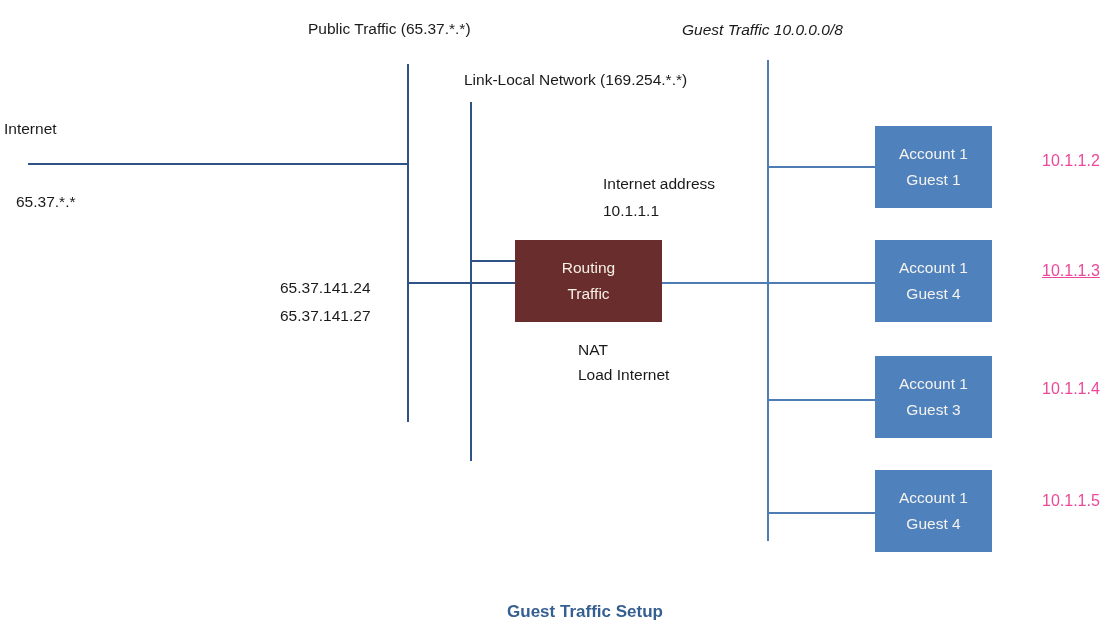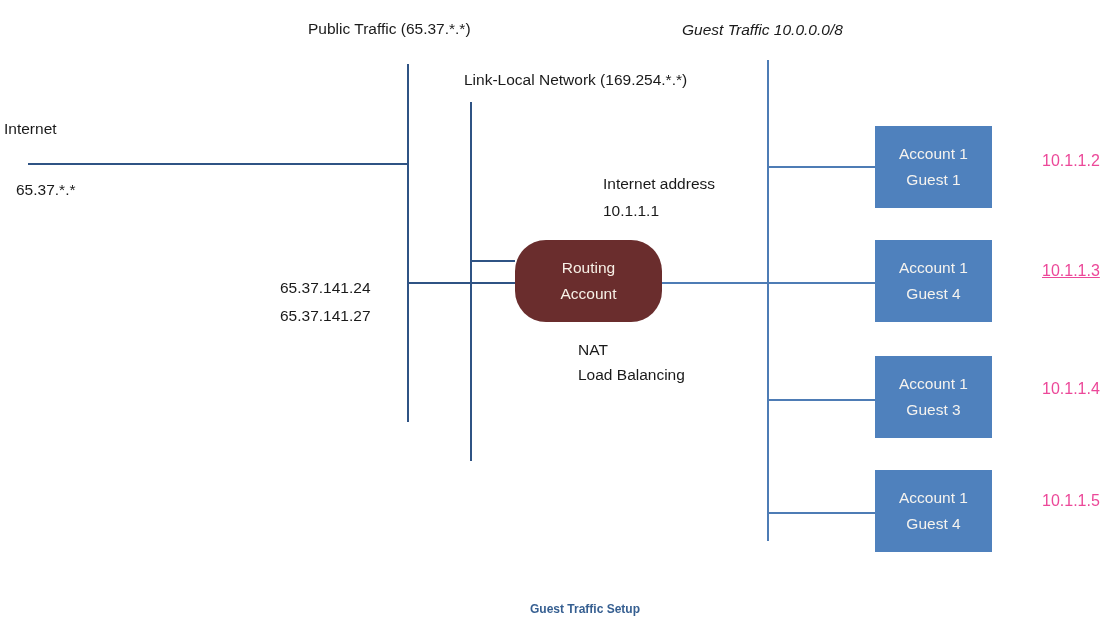--- a/index.html
+++ b/index.html
@@ -33,88 +33,88 @@
     display: flex;
     flex-direction: column;
     align-items: center;
     justify-content: center;
     text-align: center;
     font-size: 15.5px;
     line-height: 26px;
   }
   .node.routing {
     left: 515px; top: 240px; width: 147px; height: 82px;
-    background: #6a2d2d; color: #f7f0e6; border-radius: 31px;
+    background: #6a2d2d; color: #f7f0e6;
   }
   .node.guest-box {
     left: 875px; width: 117px; height: 82px;
     background: #4f81bd; color: #f5f3ef;
   }
 
   .ip-label {
     position: absolute;
     left: 1005px;
     color: #ec4899;
     font-size: 16px;
     white-space: nowrap;
     margin-left: 37px;
   }
 
   .caption {
     position: absolute;
     left: 430px; top: 602px; width: 310px;
     text-align: center;
     color: #365f91;
-    font-size: 12px;
+    font-size: 17px;
     font-weight: bold;
     white-space: nowrap;
   }
 </style>
 </head>
 <body>
 
 <div class="canvas">
 
   <div class="label" style="left:308px; top:19px;">Public Traffic (65.37.*.*)</div>
   <div class="label" style="left:682px; top:20px;font-style:italic;">Guest Traffic 10.0.0.0/8</div>
   <div class="label" style="left:449px; top:70px;margin-left:15px;">Link-Local Network (169.254.*.*)</div>
 
   <div class="label" style="left:4px; top:119px;">Internet</div>
-  <div class="label" style="left:16px; top:180px;">65.37.*.*</div>
+  <div class="label" style="left:16px; top:192px;">65.37.*.*</div>
 
   <div class="label multiline" style="left:280px; top:242px; line-height:28px;margin-top:32px;">
     <div>65.37.141.24</div>
     <div>65.37.141.27</div>
   </div>
 
   <div class="label multiline" style="left:603px; top:170px; line-height:27px;">
     <div>Internet address</div>
     <div>10.1.1.1</div>
   </div>
 
   <div class="label multiline" style="left:578px; top:337px; line-height:25px;">
     <div>NAT</div>
-    <div>Load Balancing</div>
+    <div>Load Internet</div>
   </div>
 
   <div class="line trunk" style="left:28px; top:163px; width:381px; height:2px;"></div>
   <div class="line trunk" style="left:407px; top:64px; width:2px; height:358px;"></div>
   <div class="line trunk" style="left:470px; top:102px; width:2px; height:359px;"></div>
   <div class="line trunk" style="left:470px; top:260px; width:45px; height:2px;"></div>
   <div class="line trunk" style="left:407px; top:282px; width:108px; height:2px;"></div>
 
   <div class="line guest" style="left:767px; top:60px; width:2px; height:481px;"></div>
   <div class="line guest" style="left:662px; top:282px; width:213px; height:2px;"></div>
   <div class="line guest" style="left:768px; top:166px; width:107px; height:2px;"></div>
   <div class="line guest" style="left:768px; top:399px; width:107px; height:2px;"></div>
   <div class="line guest" style="left:768px; top:512px; width:107px; height:2px;"></div>
 
   <div class="node routing">
     <div>Routing</div>
-    <div>Account</div>
+    <div>Traffic</div>
   </div>
 
   <div class="node guest-box" style="top:126px;">
     <div>Account 1</div>
     <div>Guest 1</div>
   </div>
   <div class="node guest-box" style="top:240px;">
     <div>Account 1</div>
     <div>Guest 4</div>
   </div>

